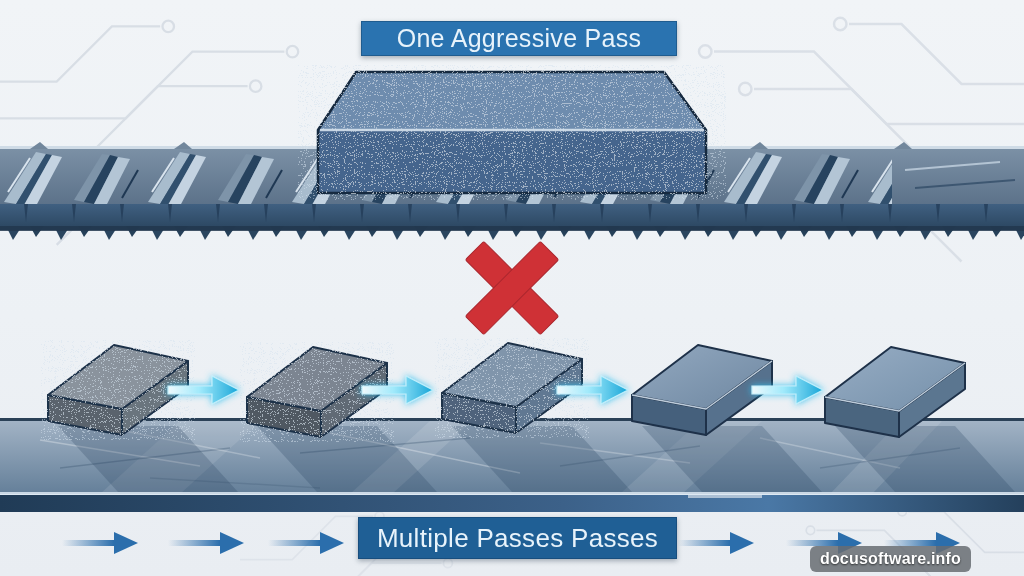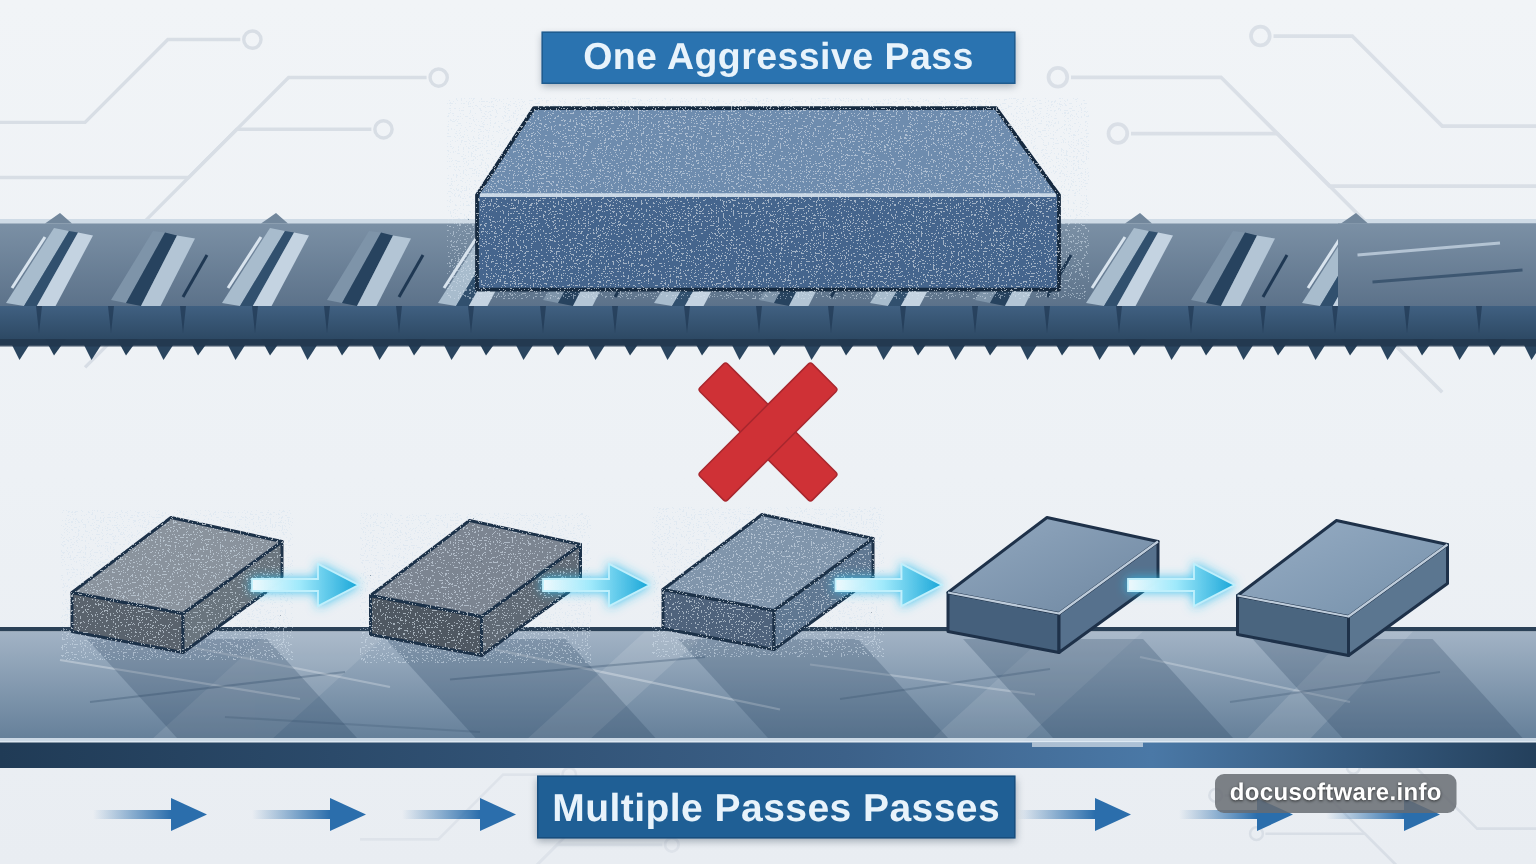--- a/index.html
+++ b/index.html
@@ -4,29 +4,29 @@
 <style>
   html,body{margin:0;padding:0;}
   .stage{
     position:relative;width:1024px;height:576px;overflow:hidden;
     background:linear-gradient(180deg,#f1f4f7 0%,#edf1f5 55%,#e9edf2 100%);
     font-family:"Liberation Sans",sans-serif;
   }
   svg.scene{position:absolute;left:0;top:0;}
   .banner{
     position:absolute;display:flex;align-items:center;justify-content:center;
-    color:#e8f3fb;font-weight:bold;letter-spacing:.3px;
+    color:#e8f3fb;font-weight:normal;letter-spacing:.3px;
     box-shadow:0 2px 5px rgba(20,40,60,.35);
     border:1px solid rgba(12,48,82,.35);box-sizing:border-box;
     white-space:nowrap;
   }
   .banner-top{left:361px;top:21px;width:316px;height:35px;background:#2a73b0;font-size:25px;}
   .banner-bottom{left:358px;top:517px;width:319px;height:42px;background:#1f5f95;font-size:26px;}
   .watermark{
-    position:absolute;left:810px;top:516px;width:161px;height:26px;
+    position:absolute;left:810px;top:546px;width:161px;height:26px;
     background:rgba(103,108,114,.85);border-radius:6px;
     color:#ffffff;font-weight:bold;font-size:16px;letter-spacing:.2px;
     display:flex;align-items:center;justify-content:center;
     text-shadow:0 1px 2px rgba(0,0,0,.65);
   }
 </style>
 </head>
 <body>
 
 <div class="stage">

